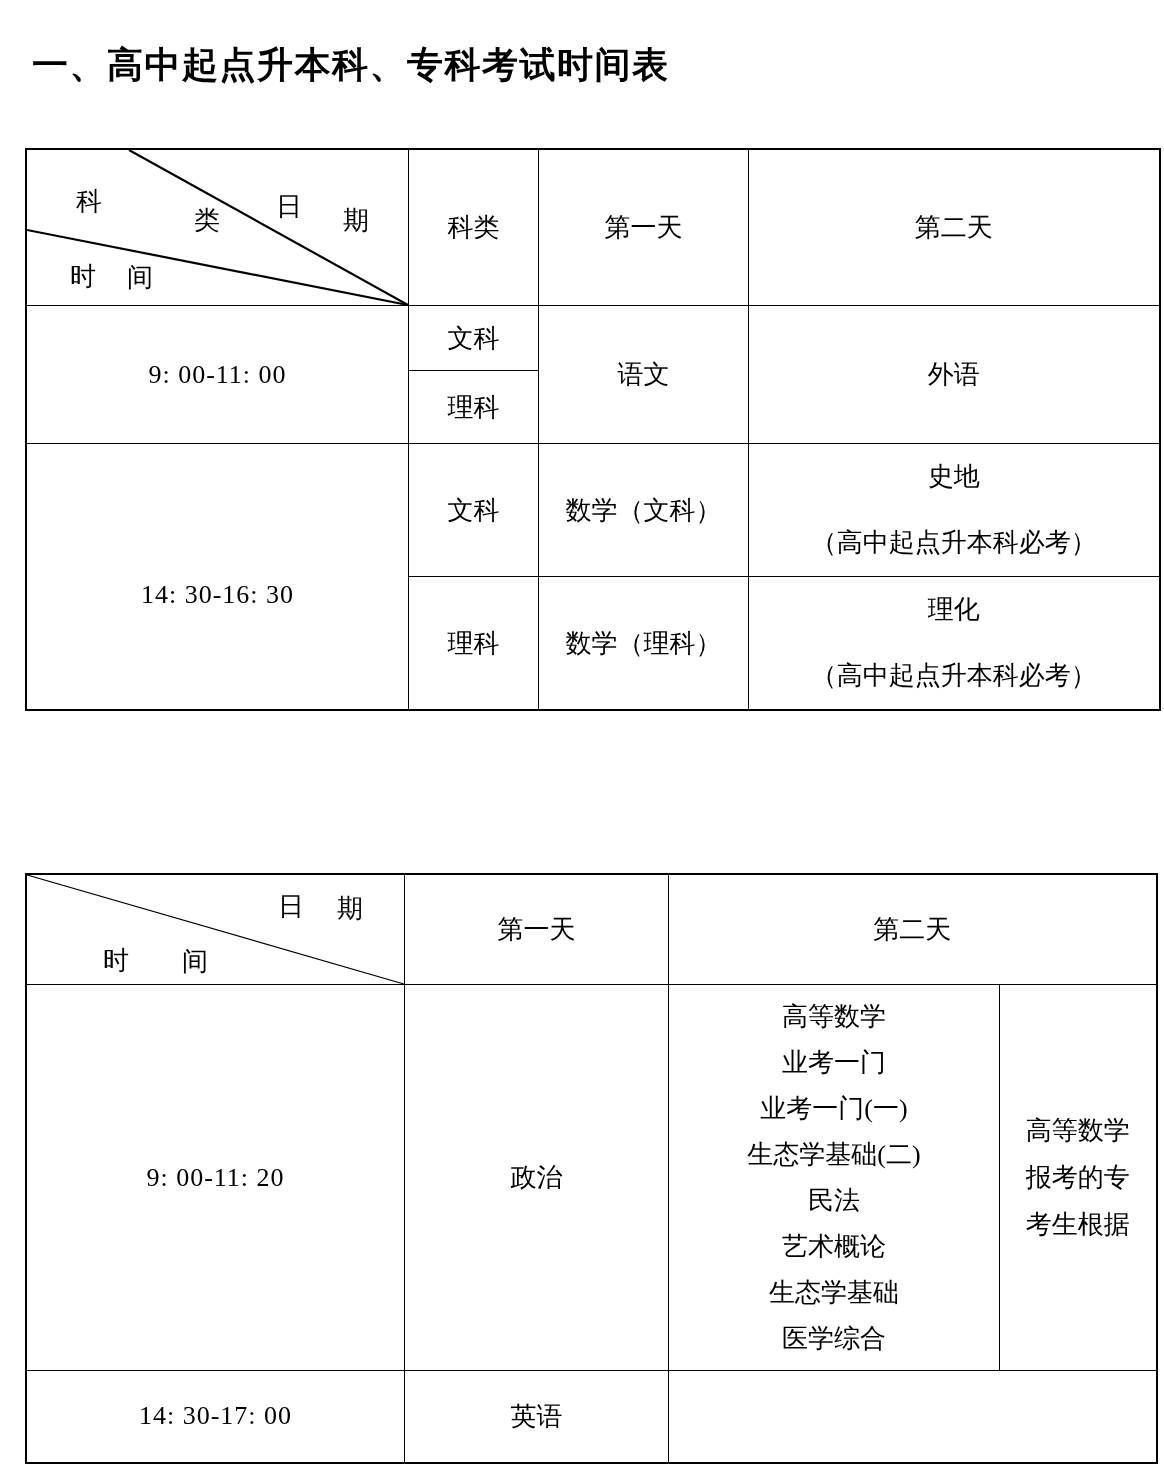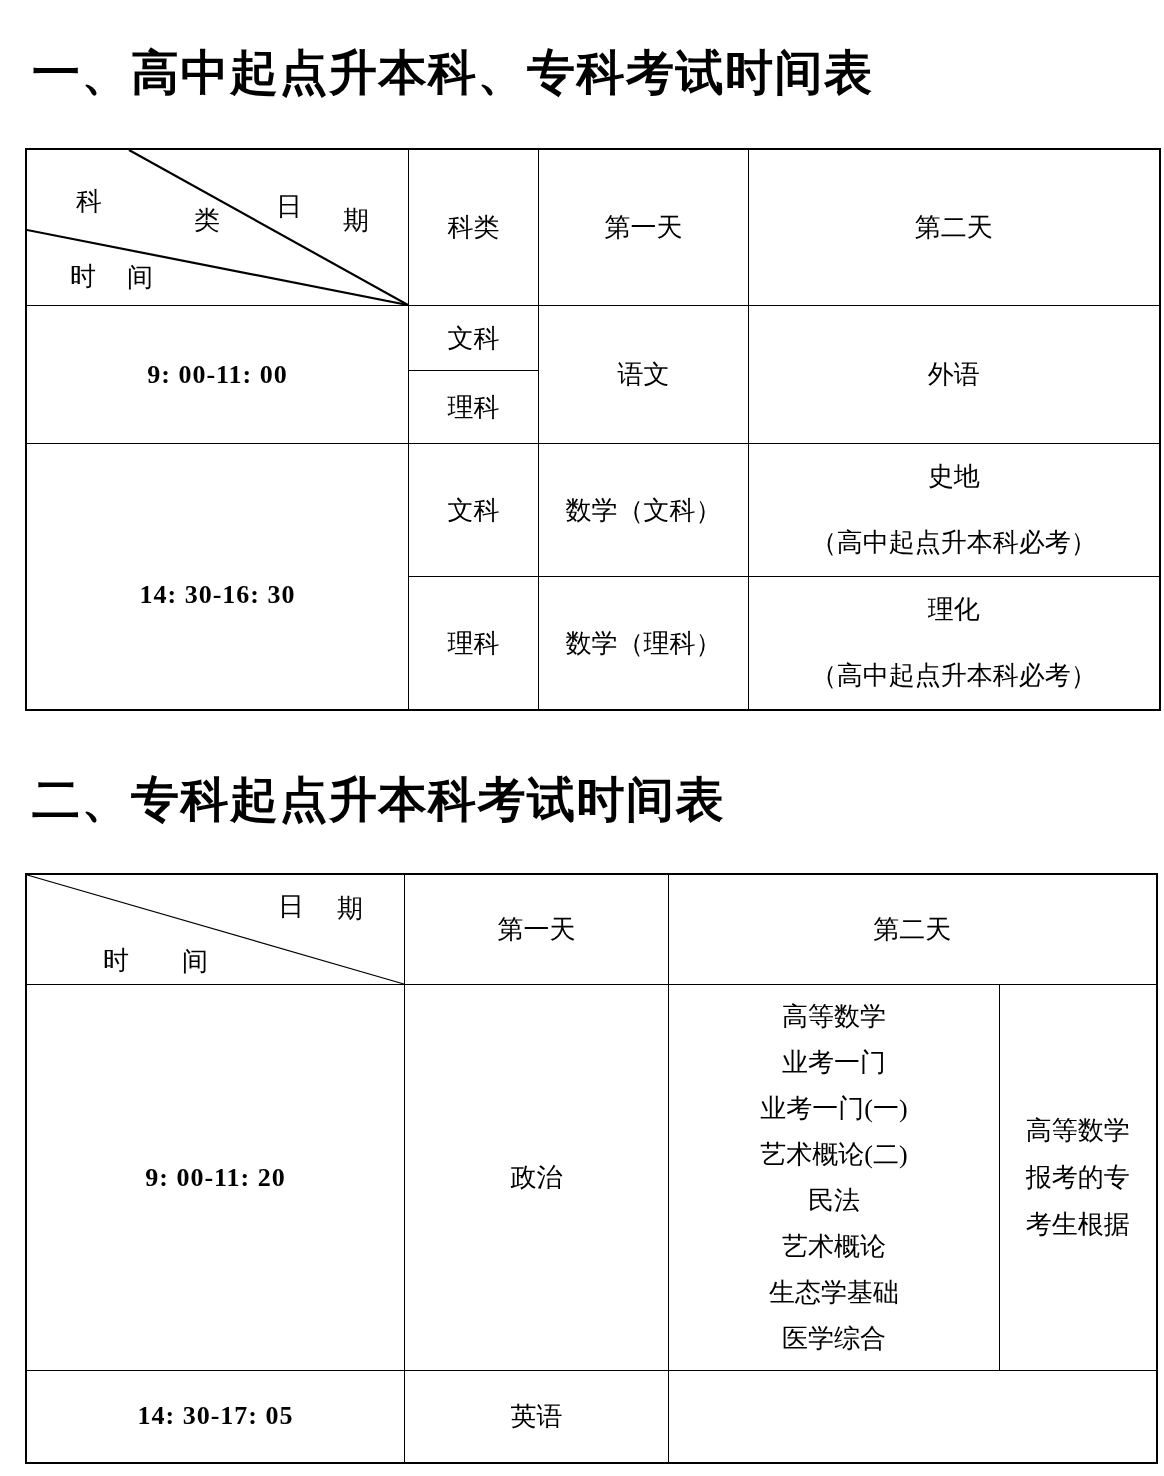--- a/index.html
+++ b/index.html
@@ -11,21 +11,21 @@
     width: 1164px; height: 1476px;
     background: #ffffff;
     color: #000000;
     font-family: "Liberation Serif", "DejaVu Serif", serif;
     overflow: hidden;
   }
   .sec-title {
     position: absolute;
     font-family: Liberation Serif, serif;
     font-weight: bold;
-    font-size: 48px;
+    font-size: 36px;
     letter-spacing: 1.5px;
     white-space: nowrap;
   }
   #title1 { left: 32px; top: 41px; }
   #title2 { left: 32px; top: 768px; }
 
   table.sched {
     position: absolute;
     border-collapse: collapse;
     table-layout: fixed;
@@ -45,21 +45,21 @@
   .corner-box { position: relative; }
   .corner-box svg { position: absolute; left: 0; top: 0; width: 100%; height: 100%; display: block; }
   .corner-box .lbl { position: absolute; font-size: 26px; line-height: 26px; white-space: nowrap; }
   #c1 { width: 381px; height: 155px; }
   #c2 { width: 377px; height: 109px; }
 
   .twoline div { line-height: 66px; }
   .subjects div { line-height: 46px; }
   .notelines div { line-height: 47px; }
   .pushdown { padding-top: 36px !important; }
-  .timecell { font-size: 27px; letter-spacing: 1px; font-weight: bold; }
+  .timecell { font-size: 27px; letter-spacing: 1px; }
 </style>
 </head>
 <body>
 
 <div id="page">
 
   <div id="title1" class="sec-title">一、高中起点升本科、专科考试时间表</div>
 
   <table id="table1" class="sched">
     <colgroup>
@@ -114,21 +114,20 @@
         <td>
           <div class="twoline">
             <div>理化</div>
             <div>（高中起点升本科必考）</div>
           </div>
         </td>
       </tr>
     </tbody>
   </table>
 
-  <div id="title2" class="sec-title">二、专科起点升本科考试时间表</div>
 
   <table id="table2" class="sched">
     <colgroup>
       <col style="width:377px">
         <col style="width:264px">
         <col style="width:331px">
         <col style="width:157px">
     </colgroup>
     <tbody>
       <tr style="height:109px">
@@ -147,36 +146,36 @@
         <td colspan="2">第二天</td>
       </tr>
       <tr style="height:386px">
         <td class="timecell">9: 00-11: 20</td>
         <td>政治</td>
         <td>
           <div class="subjects">
             <div>高等数学</div>
             <div>业考一门</div>
             <div>业考一门(一)</div>
-            <div>艺术概论(二)</div>
+            <div>生态学基础(二)</div>
             <div>民法</div>
             <div>艺术概论</div>
             <div>生态学基础</div>
             <div>医学综合</div>
           </div>
         </td>
         <td>
           <div class="notelines">
             <div>高等数学</div>
             <div>报考的专</div>
             <div>考生根据</div>
           </div>
         </td>
       </tr>
       <tr style="height:92px">
-        <td class="timecell">14: 30-17: 05</td>
+        <td class="timecell">14: 30-17: 00</td>
         <td>英语</td>
         <td colspan="2"></td>
       </tr>
     </tbody>
   </table>
 
 </div>
 
 </body></html>

